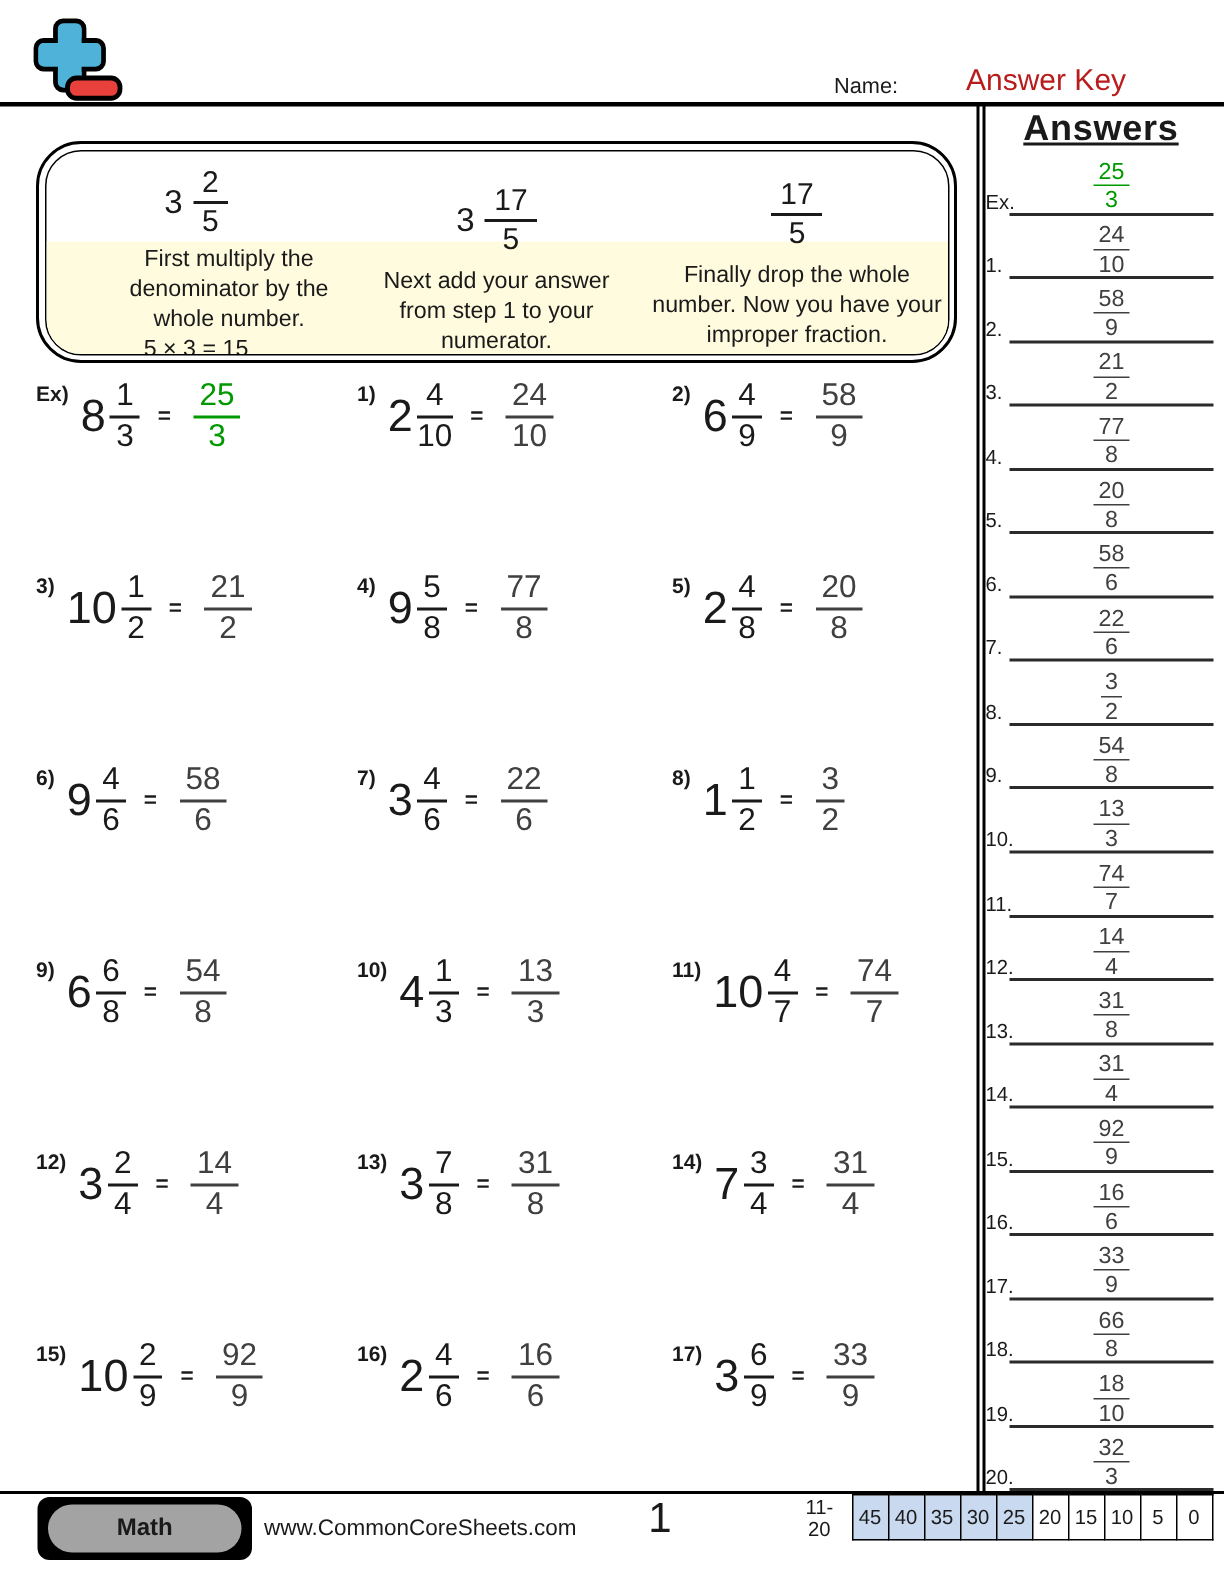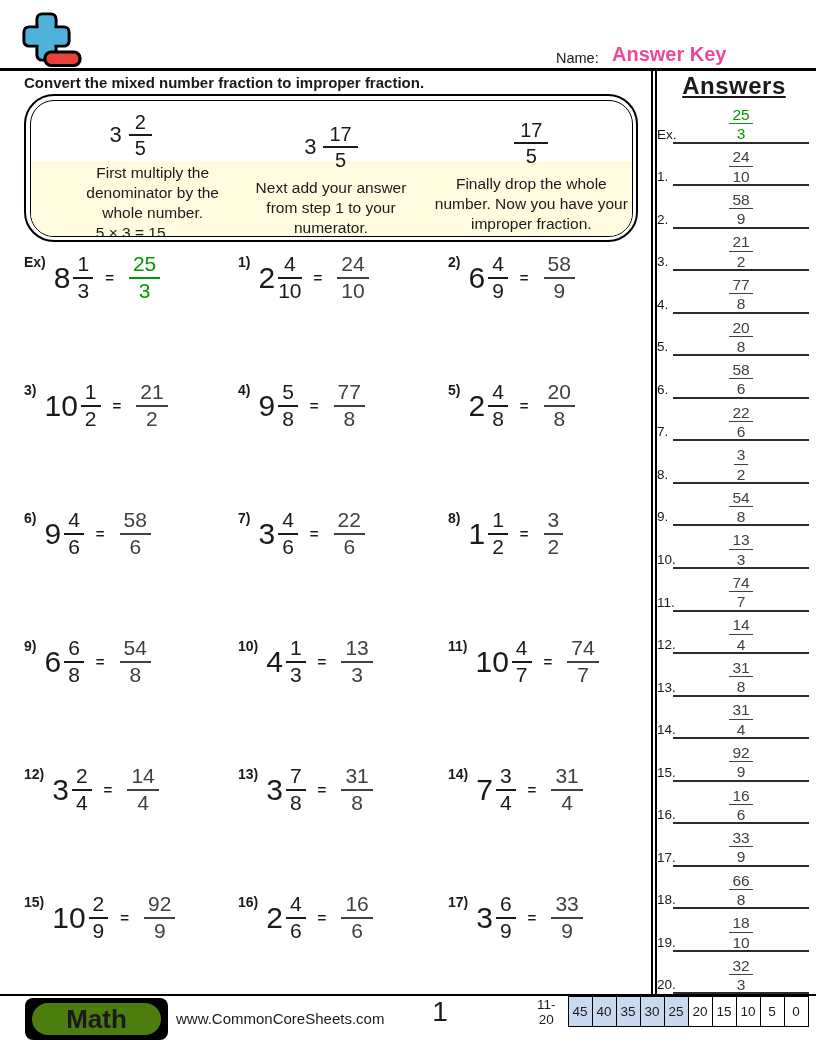--- a/index.html
+++ b/index.html
@@ -5,21 +5,21 @@
   * { margin:0; padding:0; box-sizing:border-box; }
   body { background:#888; font-family:"Liberation Sans", sans-serif; }
   .page { position:relative; width:816px; height:1056px; background:#fff; margin:0 auto;
           overflow:hidden; color:#1a1a1a; }
 
   
   .logo { position:absolute; left:20px; top:11px; }
   .title { position:absolute; left:140px; top:46px; width:400px; text-align:center;
            font-size:17.5px; color:#111; }
   .name-label { position:absolute; left:556px; top:50px; font-size:14.5px; }
-  .answer-key { position:absolute; left:612px; top:43px; font-size:20px; font-weight:700; color:#ec4899; }
+  .answer-key { position:absolute; left:644px; top:43px; font-size:20px; font-weight:400; color:#b91c1c; }
   .hrule { position:absolute; left:0; top:68px; width:816px; height:2.5px; background:#000; }
   .instruction { position:absolute; left:24px; top:74px; font-size:15px; font-weight:700; }
 
   
   .exbox { position:absolute; left:24px; top:94px; width:614px; height:148px;
            border:2.5px solid #000; border-radius:30px; padding:3.5px; background:#fff; }
   .exinner { position:relative; width:100%; height:100%; border:1.6px solid #000;
              border-radius:24px; overflow:hidden; }
   .exyellow { position:absolute; left:0; right:0; top:60px; bottom:0; background:#fffbde; }
   .excols { position:relative; display:flex; height:100%; }
@@ -53,23 +53,23 @@
   .arow { position:relative; height:42.55px; }
   .aline { position:absolute; left:17px; right:3px; bottom:0; border-bottom:2.2px solid #2b2b2b; }
   .albl { position:absolute; left:1px; bottom:2px; font-size:13.5px; }
   .afrac { position:absolute; left:17px; right:3px; bottom:1px; text-align:center;
            font-size:15.5px; line-height:1.12; }
   .afrac .fnum { margin:0 auto; width:max-content; border-bottom-width:1.8px; padding:0 3px 0; }
 
   
   .frule { position:absolute; left:0; top:994px; width:816px; height:2.2px; background:#000; }
   .mathbox { position:absolute; left:25px; top:998px; width:143px; height:42px; background:#000; border-radius:8px; }
-  .mathpill { position:absolute; left:7px; top:5px; right:7px; bottom:5px; background:#4d7c0f;
+  .mathpill { position:absolute; left:7px; top:5px; right:7px; bottom:5px; background:#a3a3a3;
               border-radius:17px; display:flex; align-items:center; justify-content:center;
-              font-weight:700; font-size:26px; }
+              font-weight:700; font-size:16px; }
   .website { position:absolute; left:176px; top:1010px; font-size:15px; }
   .pagenum { position:absolute; left:400px; top:996px; width:80px; text-align:center; font-size:28px; }
   .scores { position:absolute; left:530px; top:996px; border-collapse:collapse; }
   .scores td { font-size:13.5px; text-align:center; }
   .scell { border:1.5px solid #000; width:24px; height:20px; }
   .slbl { border:none; padding-right:5px; font-size:12.5px; text-align:right; width:38px; }
   .sh { background:#c9d9f0; }
 </style>
 </head>
 <body>
@@ -79,21 +79,20 @@
   <svg class="logo" width="64" height="60" viewBox="0 0 64 60">
     <rect x="17" y="3" width="19" height="46" rx="5" fill="#4fb3d9" stroke="#000" stroke-width="3.2"></rect>
     <rect x="4" y="16" width="45" height="19" rx="5" fill="#4fb3d9" stroke="#000" stroke-width="3.2"></rect>
     <rect x="18.6" y="4.6" width="15.8" height="42.8" rx="4" fill="#4fb3d9"></rect>
     <rect x="5.6" y="17.6" width="41.8" height="15.8" rx="4" fill="#4fb3d9"></rect>
     <rect x="25" y="41" width="35" height="13.5" rx="6" fill="#e8413c" stroke="#000" stroke-width="3.2"></rect>
   </svg>
   <div class="name-label">Name:</div>
   <div class="answer-key">Answer Key</div>
   <div class="hrule"></div>
-  <div class="instruction">Convert the mixed number fraction to improper fraction.</div>
 
   <div class="exbox">
     <div class="exinner">
       <div class="exyellow"></div>
       <div class="excols">
         <div class="excol c1">
           <div class="exmixed">
               <span class="exwhole">3</span>
               <span class="exfrac">
                 <span class="fnum">2</span>

